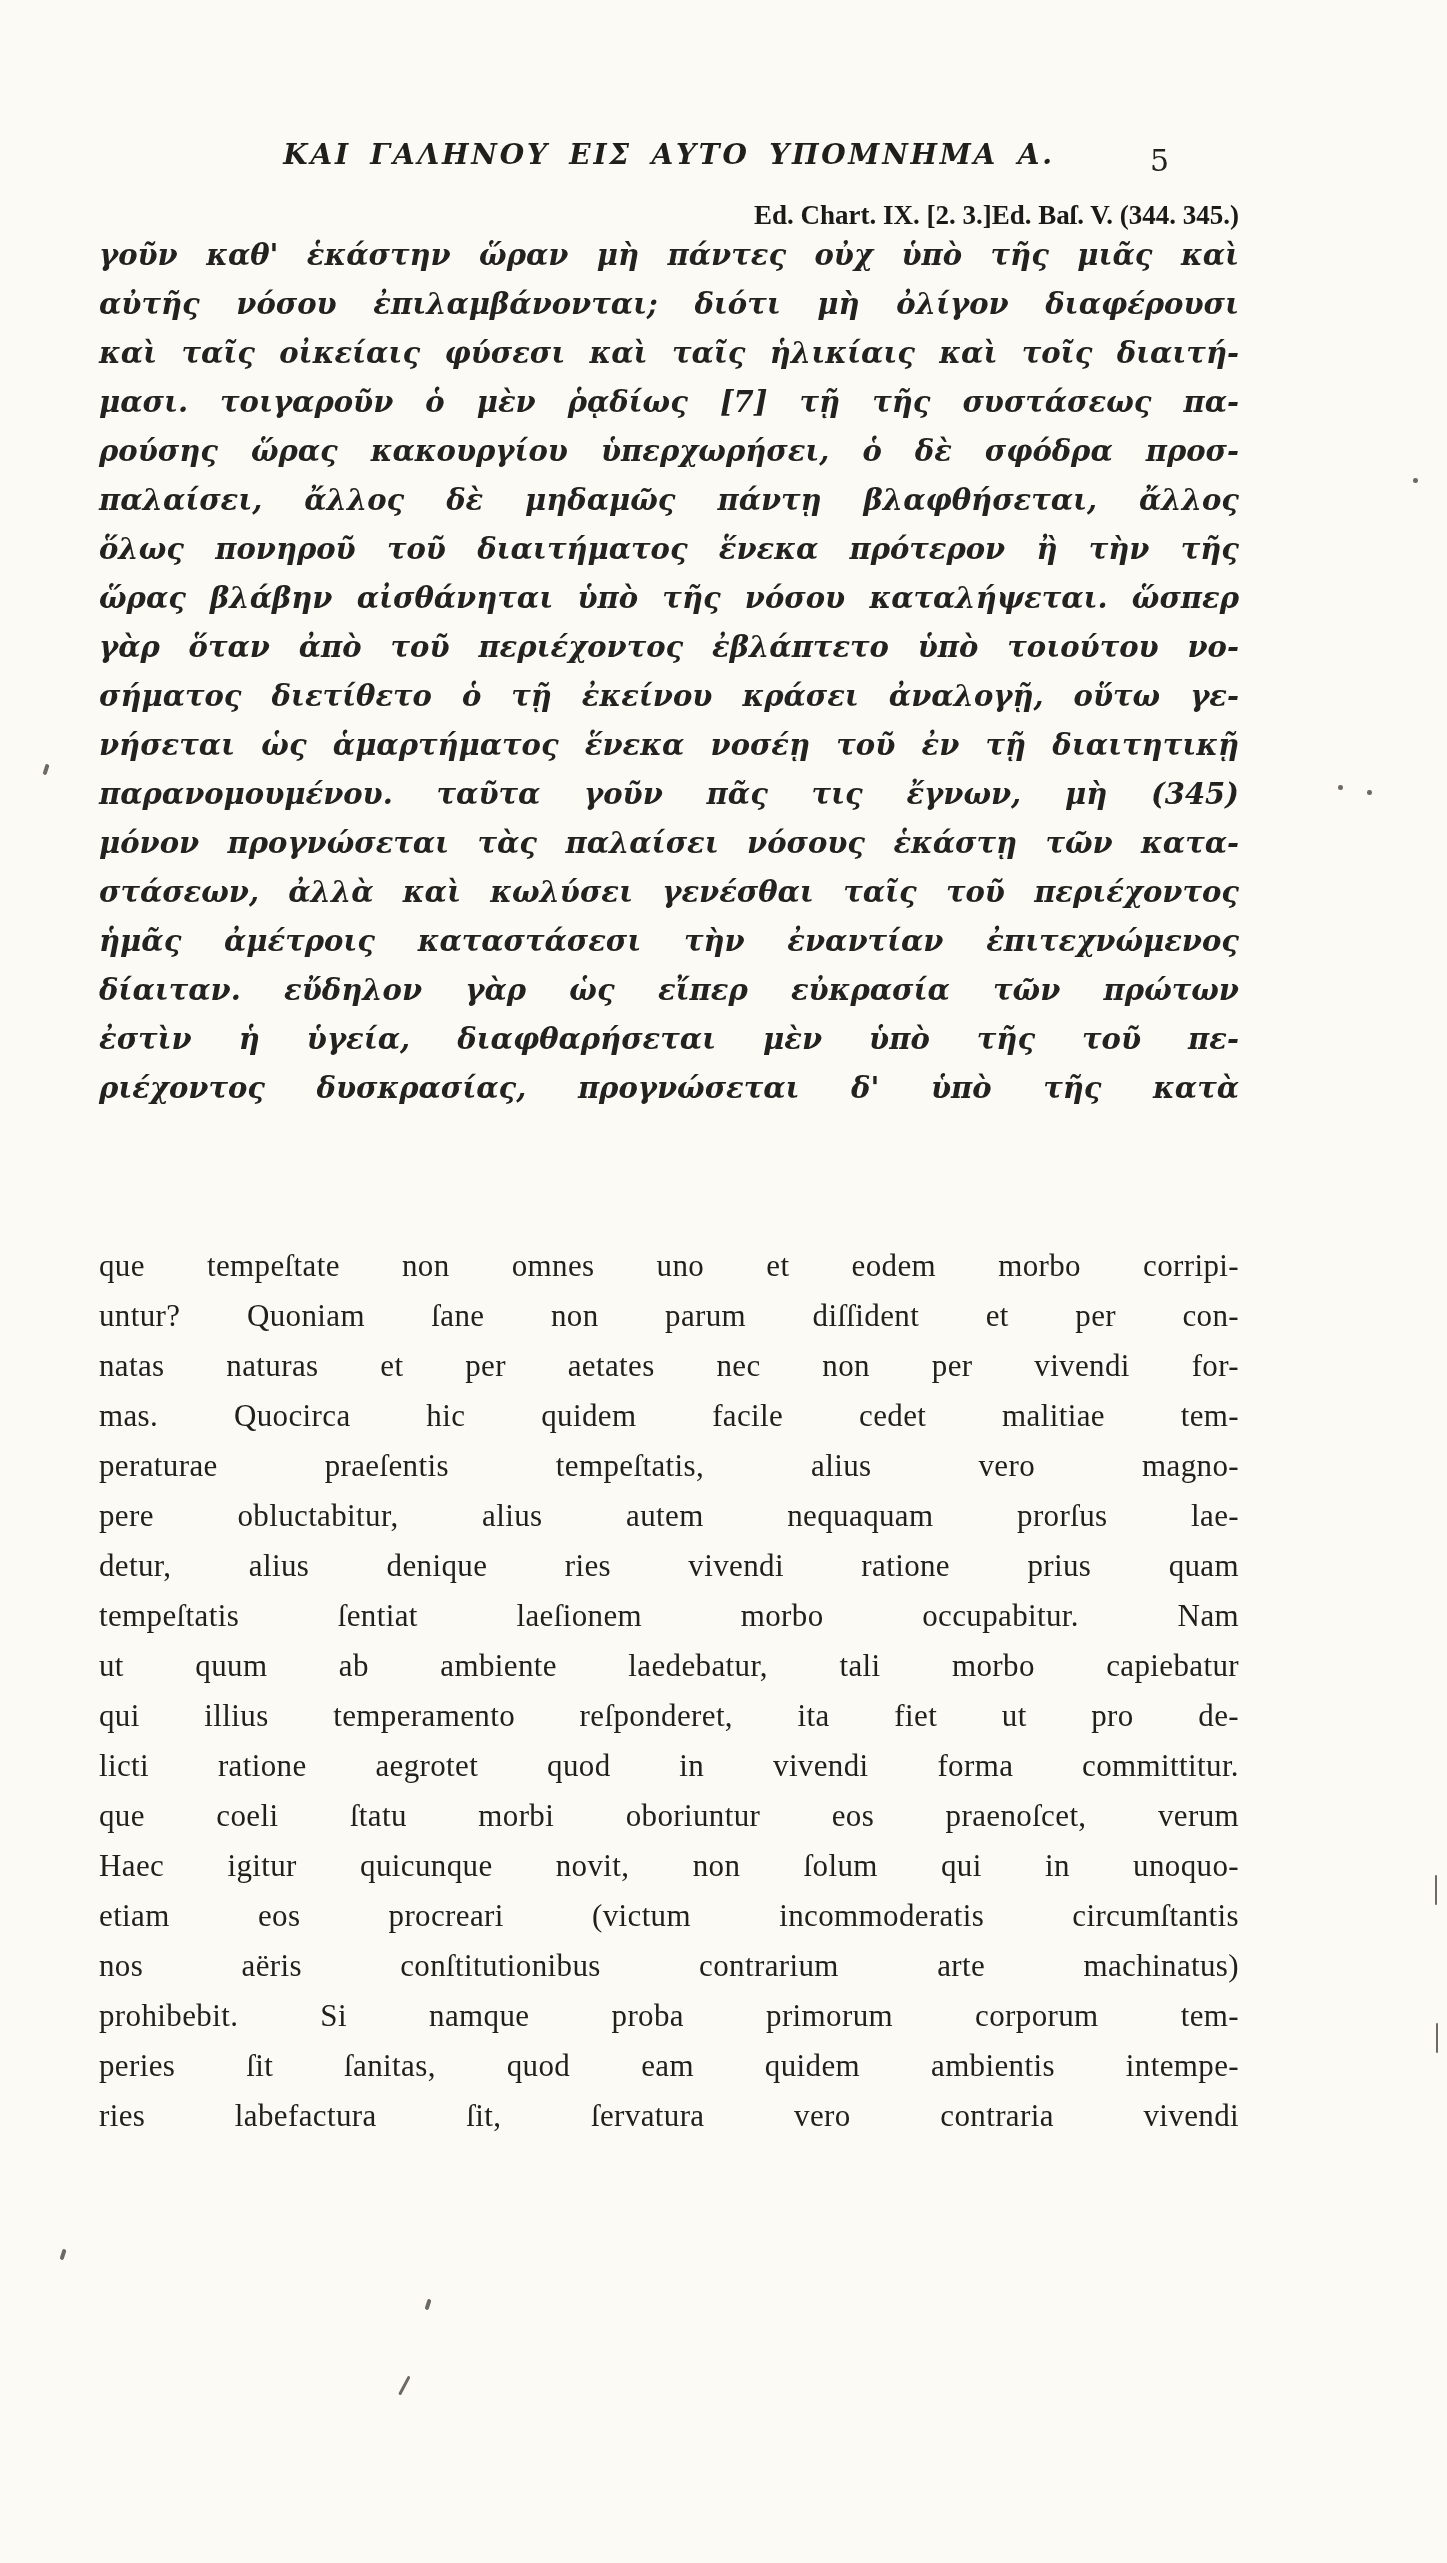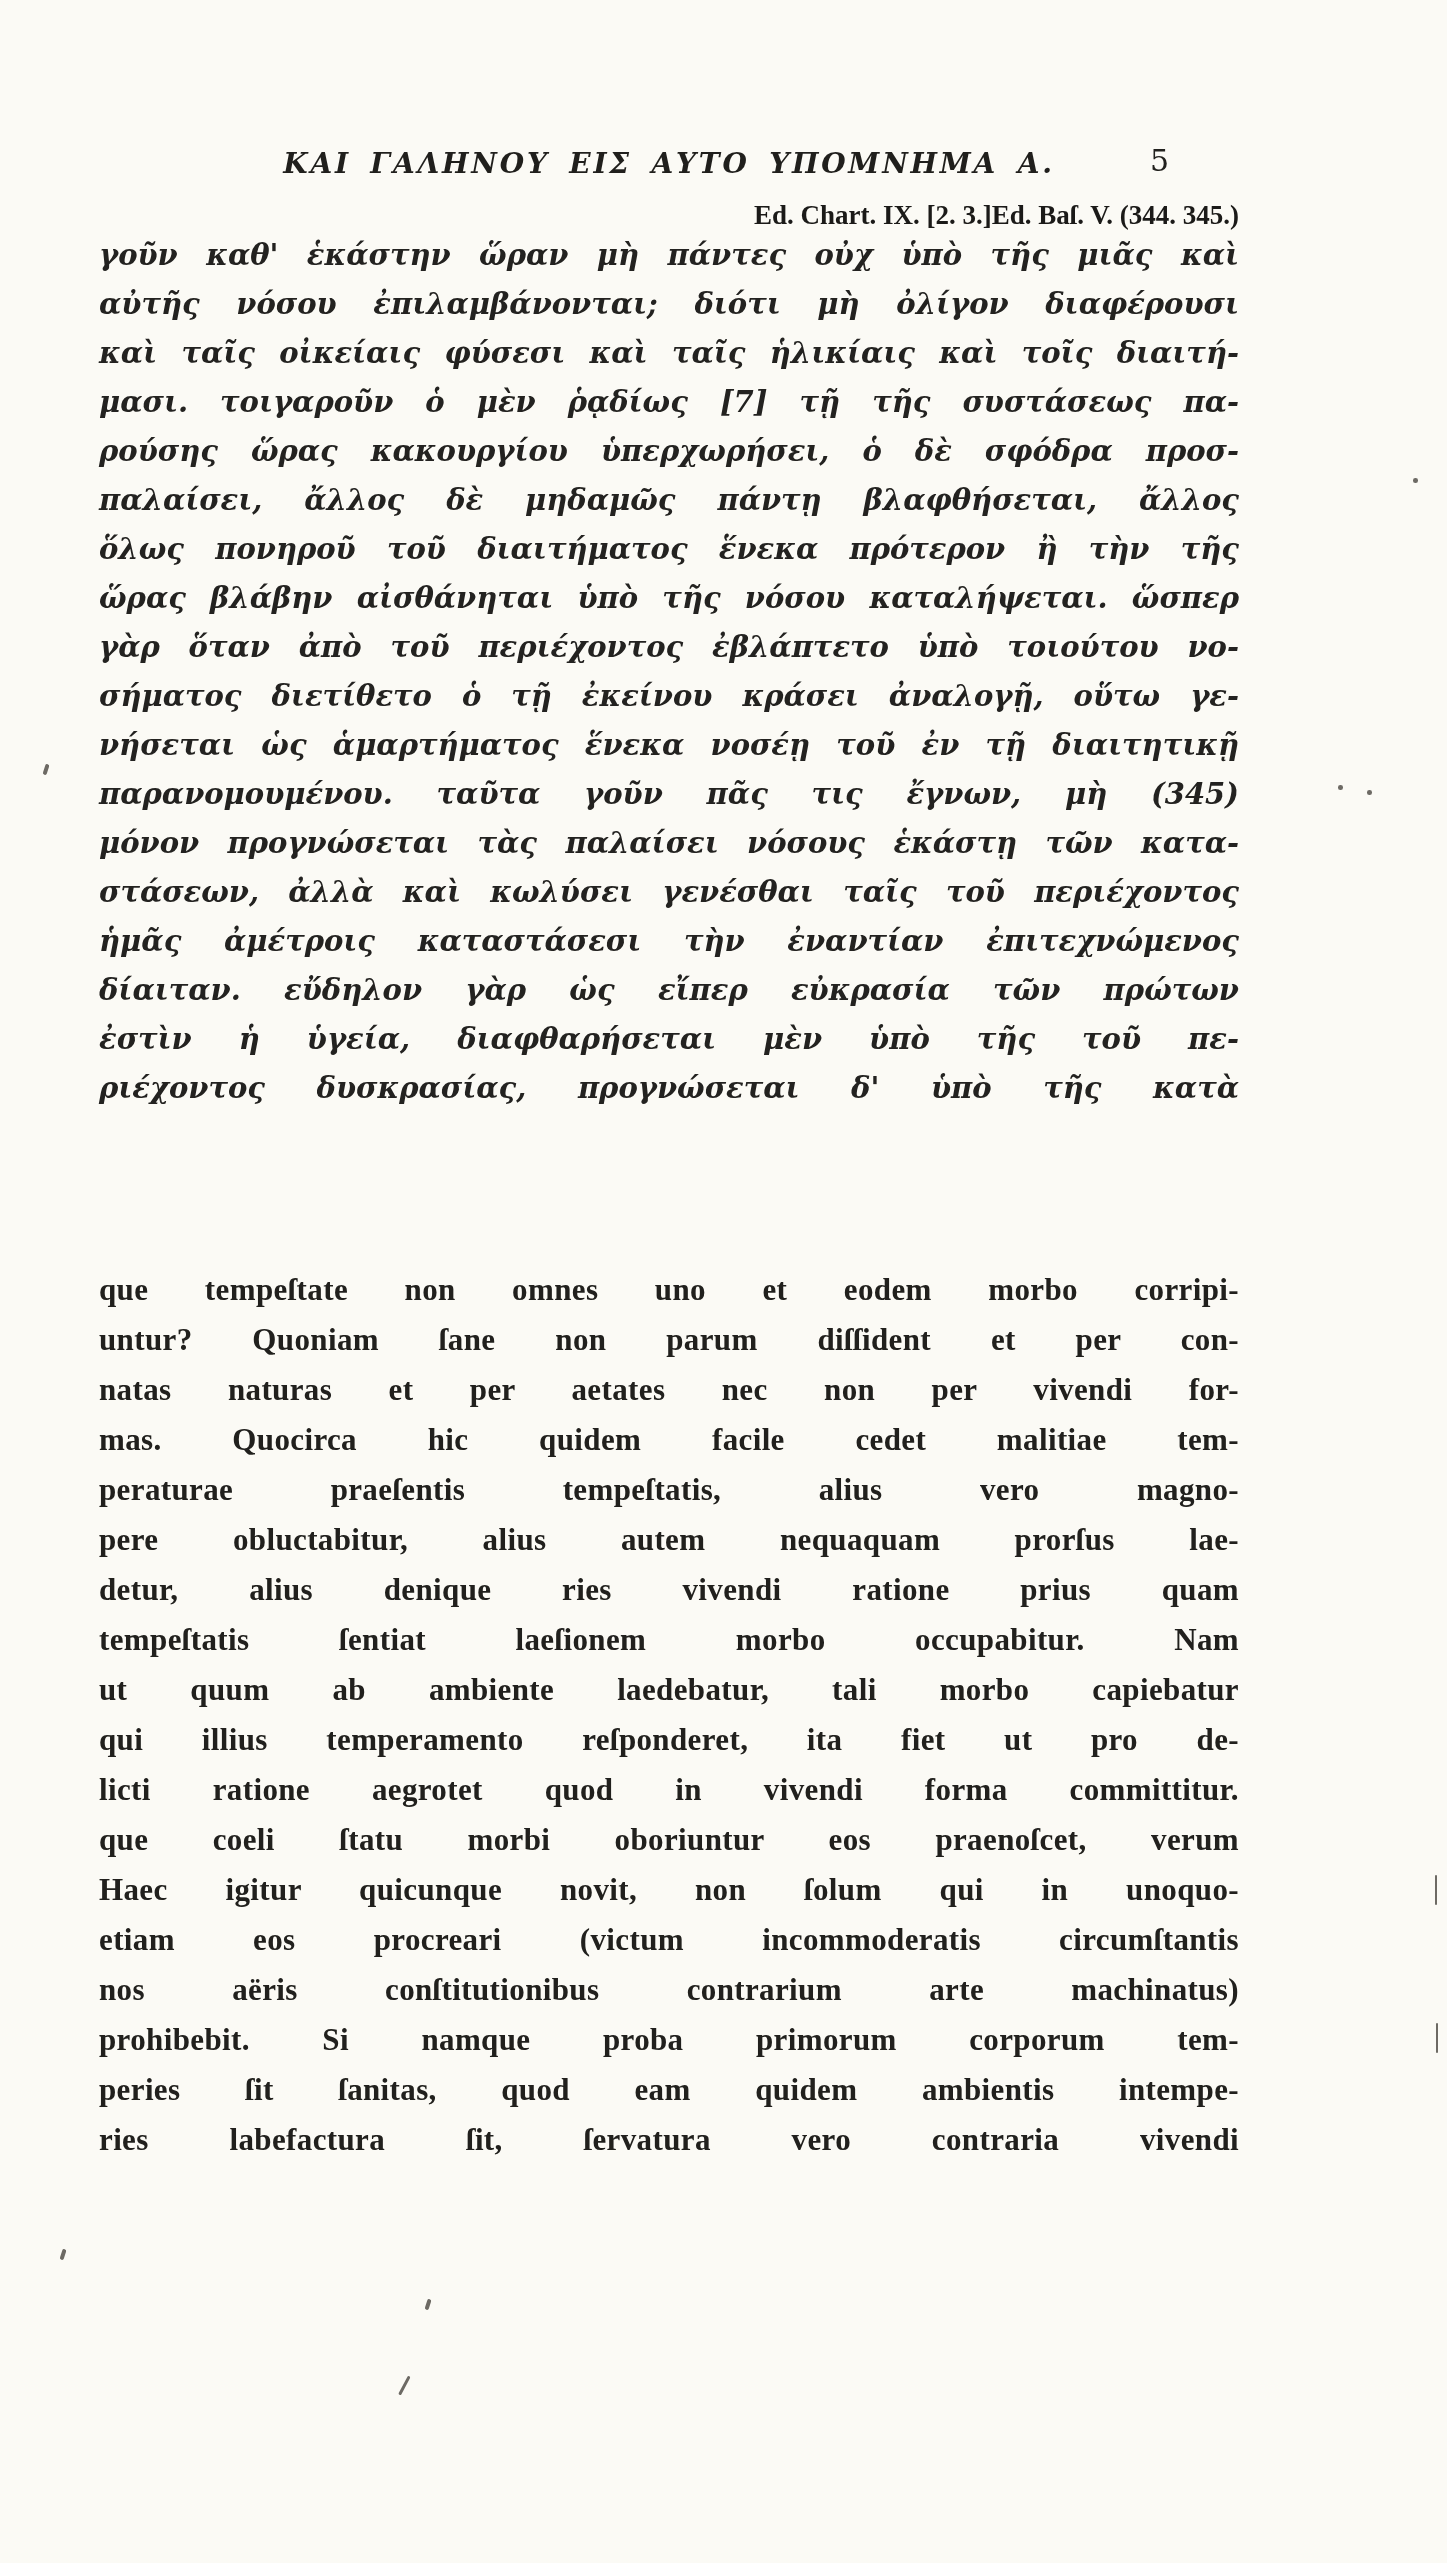--- a/index.html
+++ b/index.html
@@ -24,21 +24,20 @@
   .running-head {
     top: 138px;
     text-align: center;
     font-family: "DejaVu Serif", serif;
     font-style: italic;
     font-weight: 600;
     font-size: 28px;
     letter-spacing: 0.10em;
     word-spacing: 0.25em;
     color: #201f1c;
-    margin-top: 9px;
   }
   .page-number {
     position: absolute;
     left: 1150px;
     top: 143px;
     font-size: 30px;
     font-family: "DejaVu Serif", serif;
     color: #22211e;
   }
   .edition-line {
@@ -59,24 +58,23 @@
     color: #232220;
   }
   .greek-block .tline {
     line-height: 49px;
     height: 49px;
   }
   .latin-block {
     top: 1241px;
     font-family: "Liberation Serif", "DejaVu Serif", serif;
     font-size: 31px;
-    font-weight: 700;
+    font-weight: 400;
     letter-spacing: 0.012em;
     color: #21201d;
-    margin-top: 24px;
   }
   .latin-block .tline {
     line-height: 50px;
     height: 50px;
   }
   .tline {
     text-align: justify;
     text-align-last: justify;
     white-space: normal;
   }

